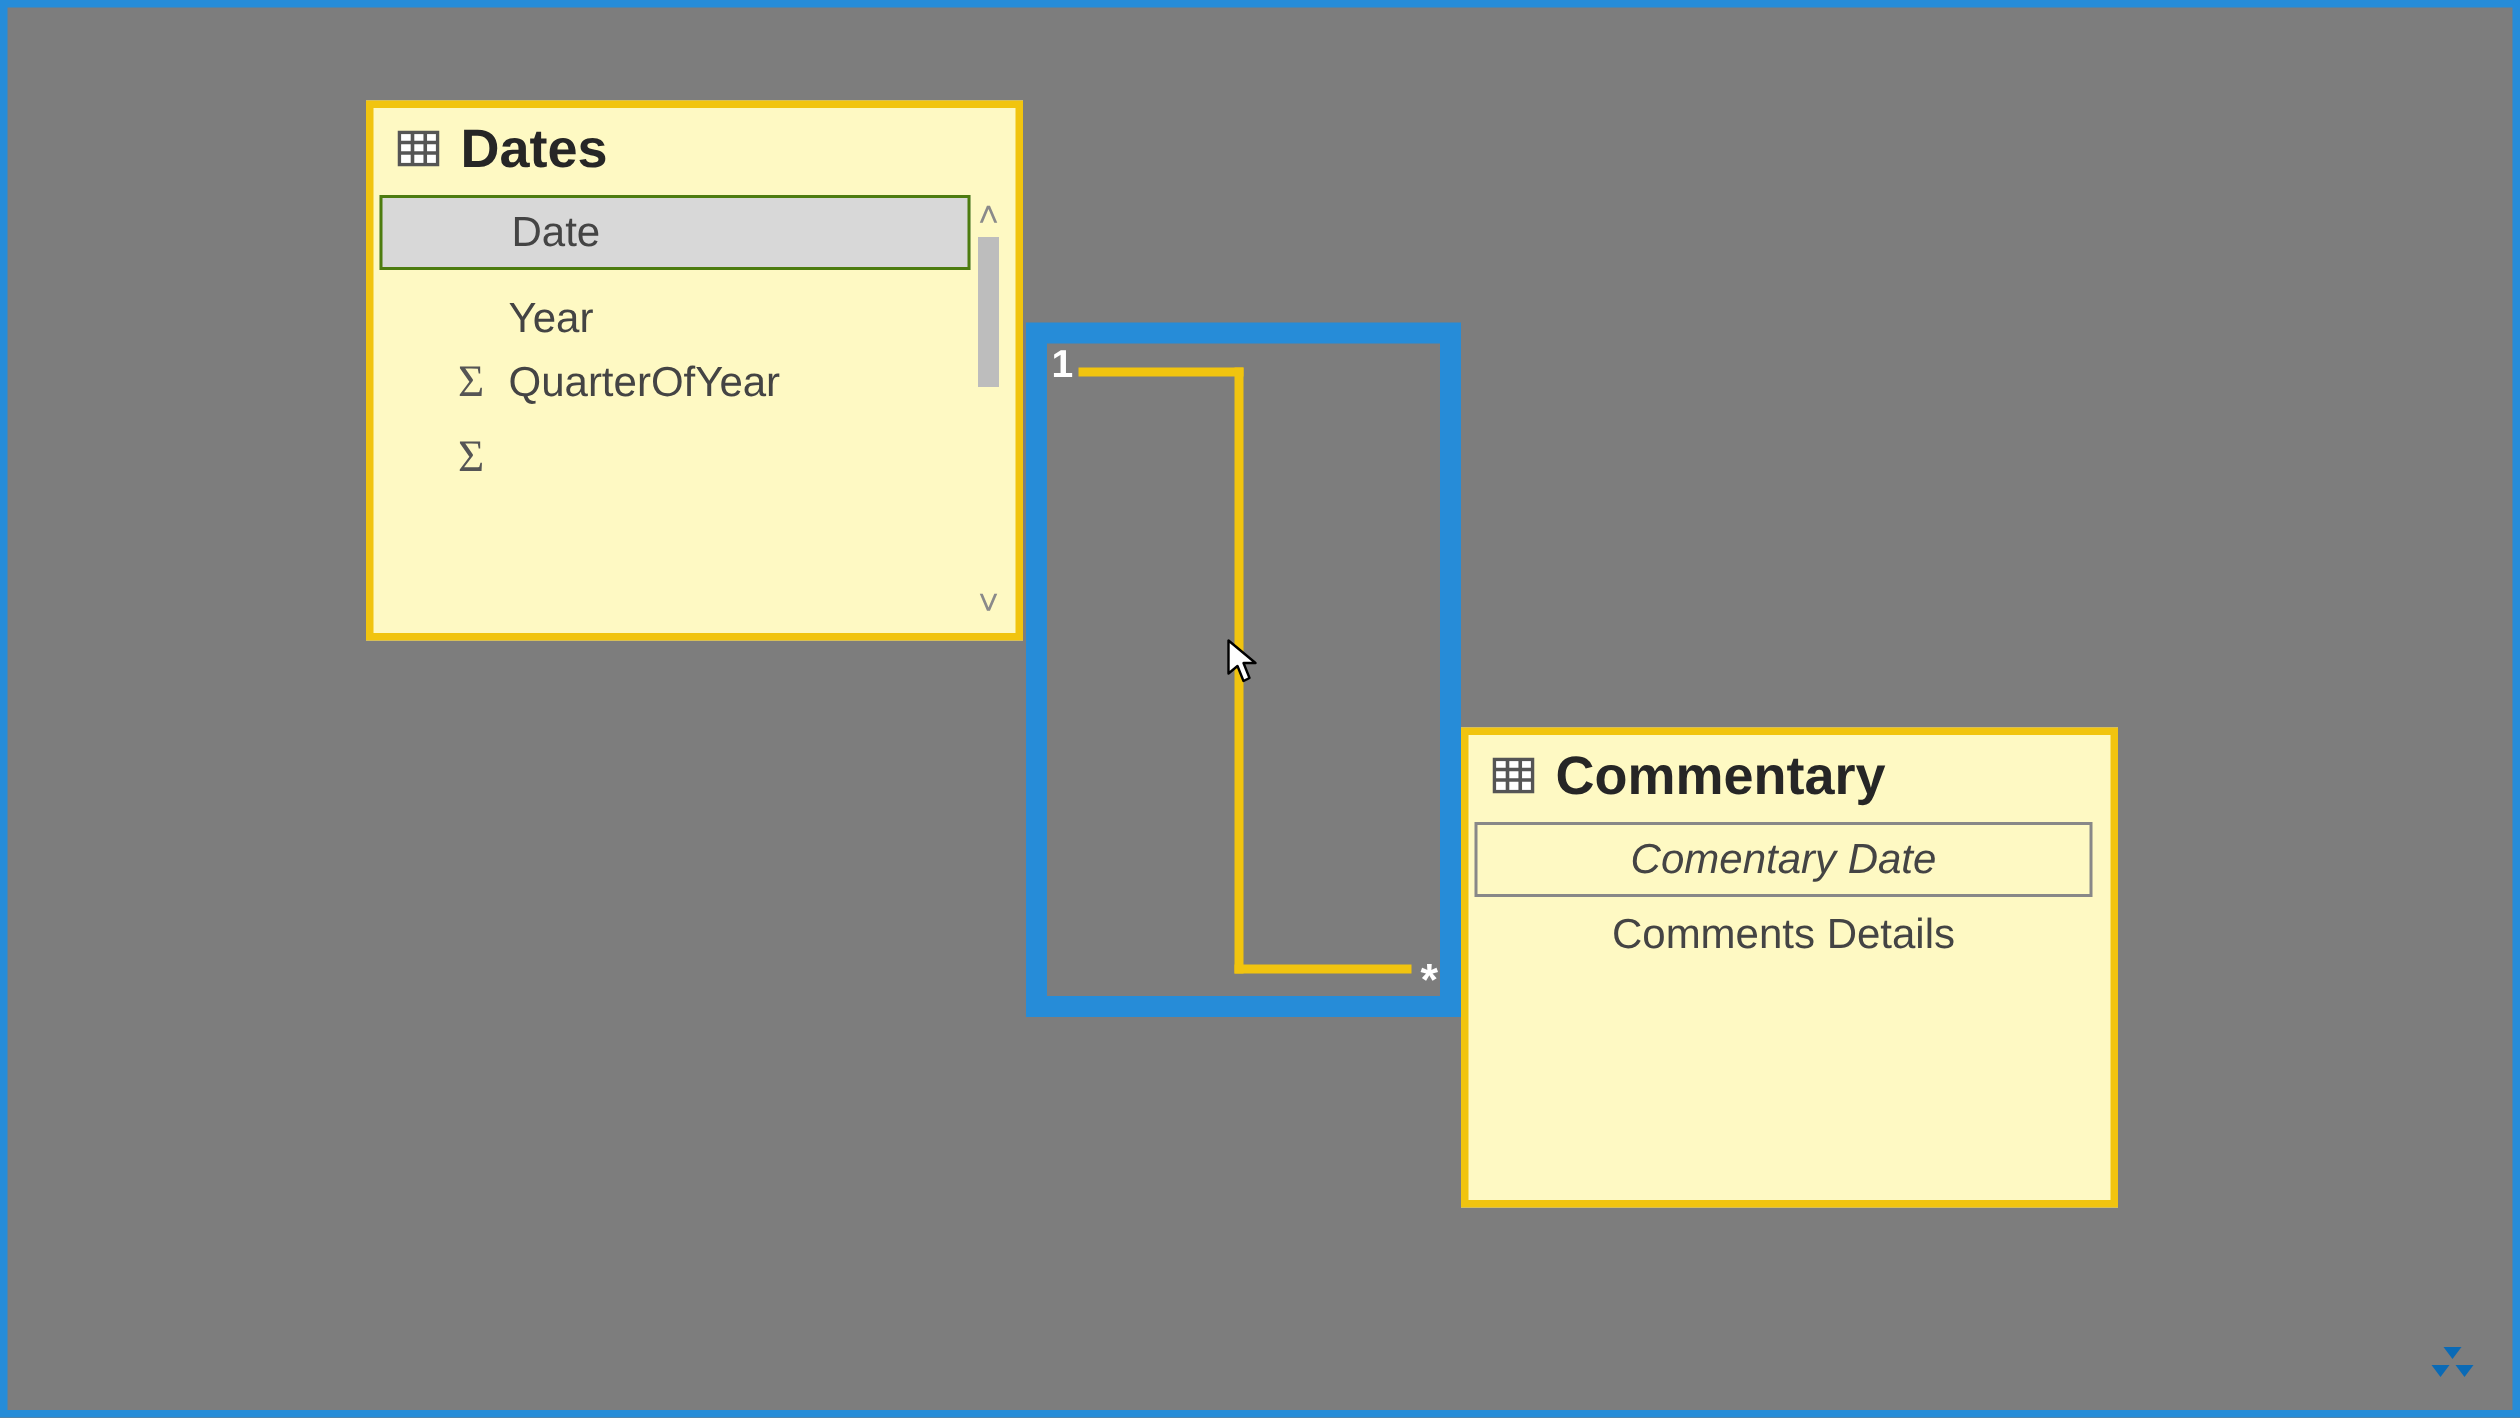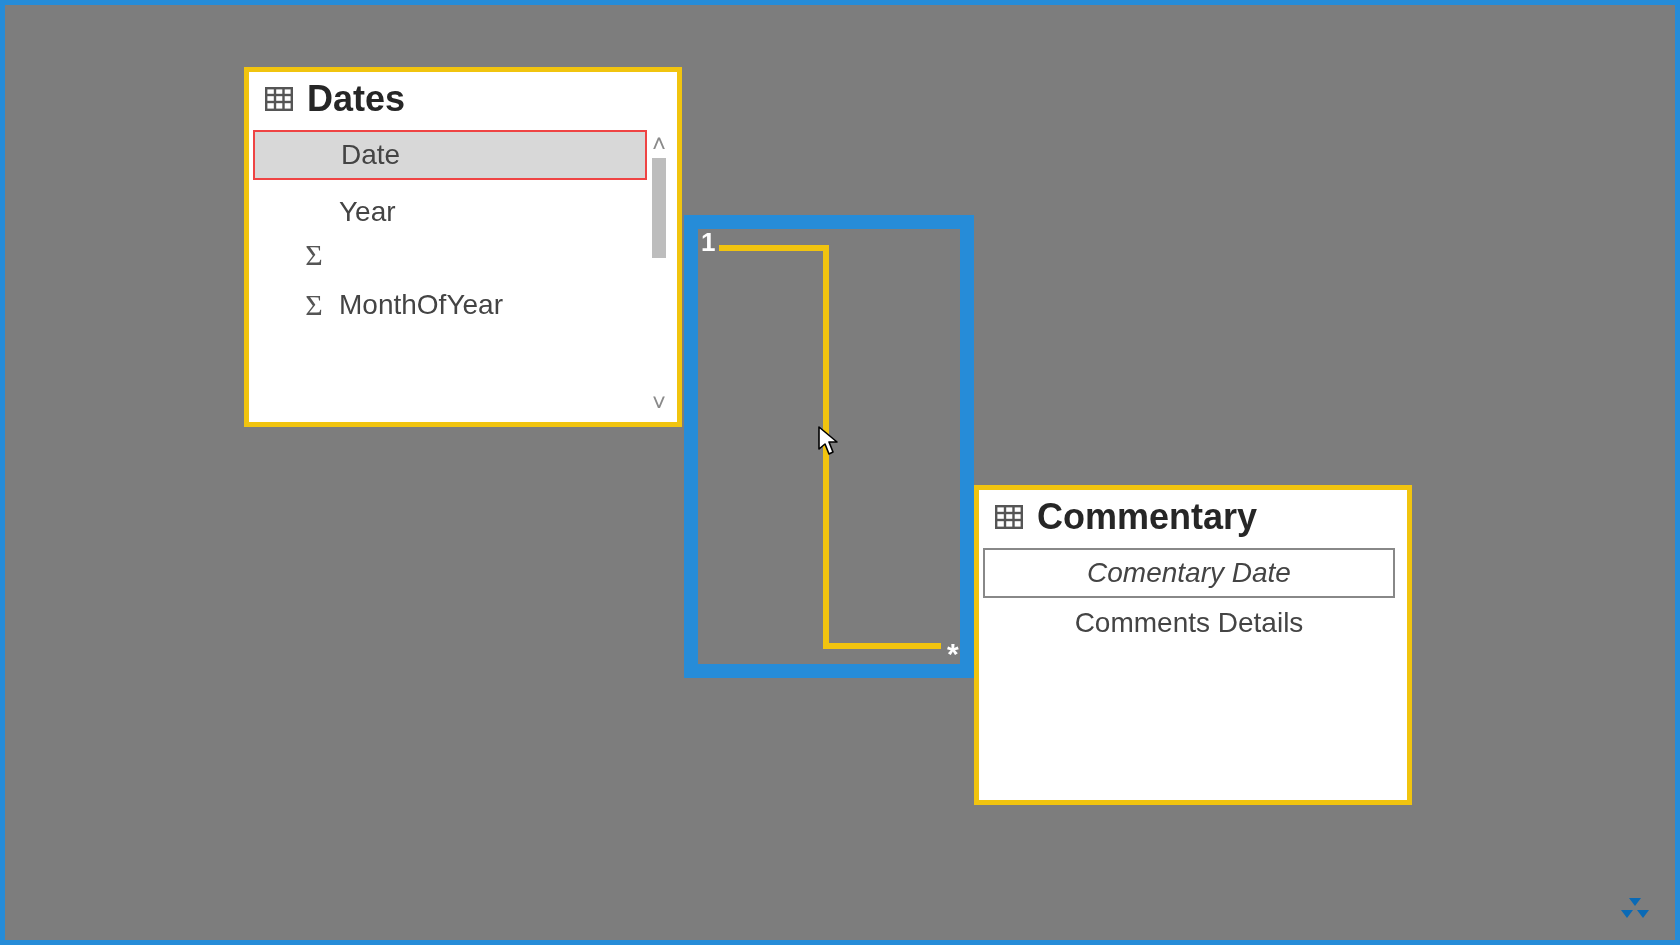--- a/index.html
+++ b/index.html
@@ -11,21 +11,21 @@
       position: relative;
       overflow: hidden;
     }
 
     .canvas { position: absolute; inset: 0; }
 
     
 
     .table-box {
       position: absolute;
-      background: #ffffff;
+      background: #fef9c3;
       border: 5px solid #f1c40f;
       display: flex;
       flex-direction: column;
     }
     .table-header {
       display: flex;
       align-items: center;
       gap: 14px;
       padding: 6px 16px 10px 16px;
     }
@@ -57,21 +57,21 @@
       padding-left: 46px;
       position: relative;
       color: #444;
       font-size: 28px;
     }
     .field-row.framed {
       border: 2px solid #888;
     }
     .field-row.selected {
       background: #d8d8d8;
-      border: 2px solid #ef4444;
+      border: 2px solid #4d7c0f;
     }
     .field-row .field-label { padding-left: 40px; }
     .field-row.no-icon .field-label { padding-left: 40px; margin-top: 14px; }
 
     .sigma {
       position: absolute;
       left: 46px;
       width: 30px; text-align: center;
       font-family: "Cambria Math","Segoe UI Symbol",serif;
       font-size: 30px;
@@ -162,24 +162,24 @@
     <div class="table-body">
       <div class="field-list">
         <div class="field-row selected">
           <span class="field-label">Date</span>
         </div>
         <div class="field-row no-icon">
           <span class="field-label">Year</span>
         </div>
         <div class="field-row has-sigma">
           <span class="sigma">Σ</span>
+          <span class="field-label">QuarterOfYear</span>
         </div>
         <div class="field-row has-sigma">
           <span class="sigma">Σ</span>
-          <span class="field-label">MonthOfYear</span>
         </div>
       </div>
       <div class="scroller">
         <span class="chevron">˄</span>
         <span class="thumb" style="height:100px; margin-top:2px; align-self:center;"></span>
         <span style="flex:1"></span>
         <span class="chevron">˅</span>
       </div>
     </div>
   </div>

